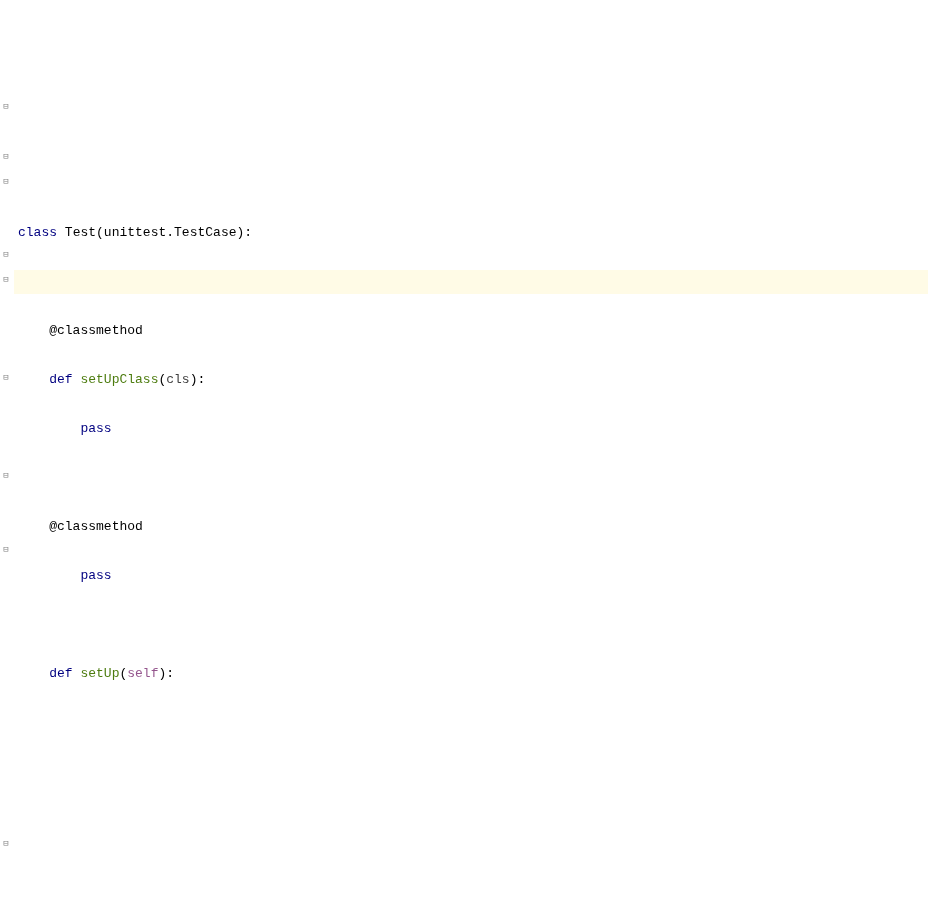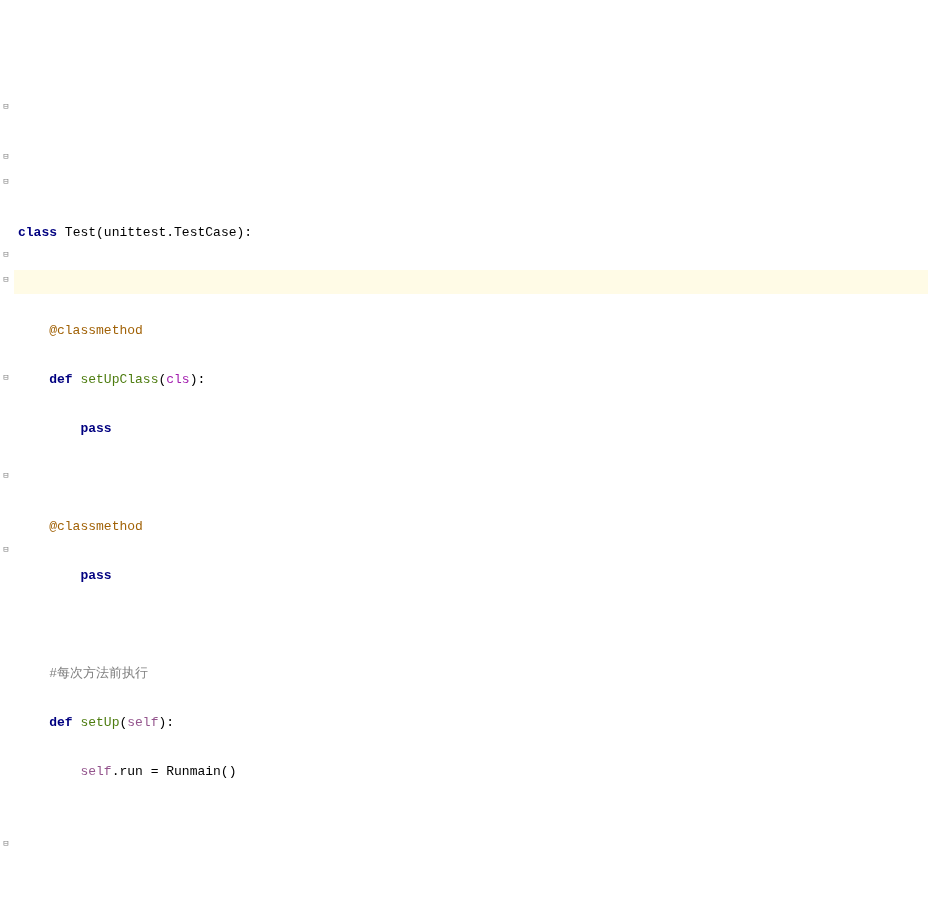--- a/index.html
+++ b/index.html
@@ -36,25 +36,25 @@
   .code-area {
     margin-left: 14px;
   }
   .line {
     height: 24.5px;
     padding-left: 4px;
   }
   .line.highlight {
     background: #fffbe6;
   }
-  .kw { color: #000080; font-weight: bold; }
+  .kw { color: #000080; font-weight: normal; }
   .cls-name { color: #000000; margin-top: 19px; }
-  .decorator { color: #a16207; }
+  .decorator { color: #000000; }
   .fn-name { color: #4d7c0f; }
-  .param { color: #a21caf; }
+  .param { color: #404040; }
   .self { color: #94558D; margin-top: 36px; }
   .comment { color: #808080; }
   .punct { color: #000000; }
   .prop { color: #000000; }
 </style>
 </head>
 <body>
 
 
 
@@ -74,23 +74,21 @@
   <div class="code-area">
 <div class="line"><span class="kw">class</span> <span class="cls-name">Test</span><span class="punct">(</span><span class="prop">unittest.TestCase</span><span class="punct">):</span></div>
 <div class="line highlight"> </div>
 <div class="line">    <span class="decorator">@classmethod</span></div>
 <div class="line">    <span class="kw">def</span> <span class="fn-name">setUpClass</span><span class="punct">(</span><span class="param">cls</span><span class="punct">):</span></div>
 <div class="line">        <span class="kw">pass</span></div>
 <div class="line"> </div>
 <div class="line">    <span class="decorator">@classmethod</span></div>
 <div class="line">        <span class="kw">pass</span></div>
 <div class="line"> </div>
-<div class="line">    <span class="comment">#每次方法前执行</span></div>
 <div class="line">    <span class="kw">def</span> <span class="fn-name">setUp</span><span class="punct">(</span><span class="self">self</span><span class="punct">):</span></div>
-<div class="line">        <span class="self">self</span><span class="prop">.run = Runmain()</span></div>
 <div class="line"> </div>
 
 
 
 
 
 
 
 
 

